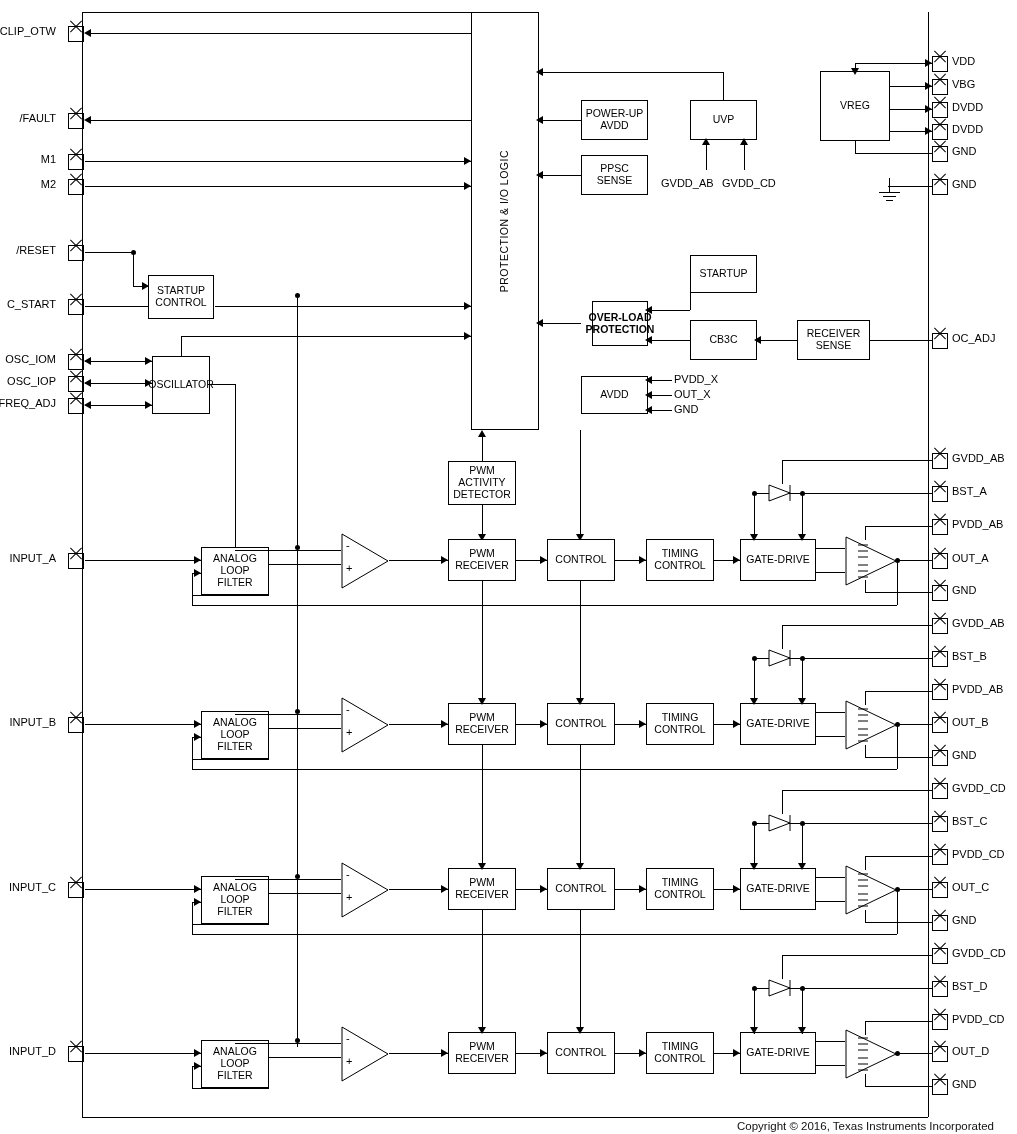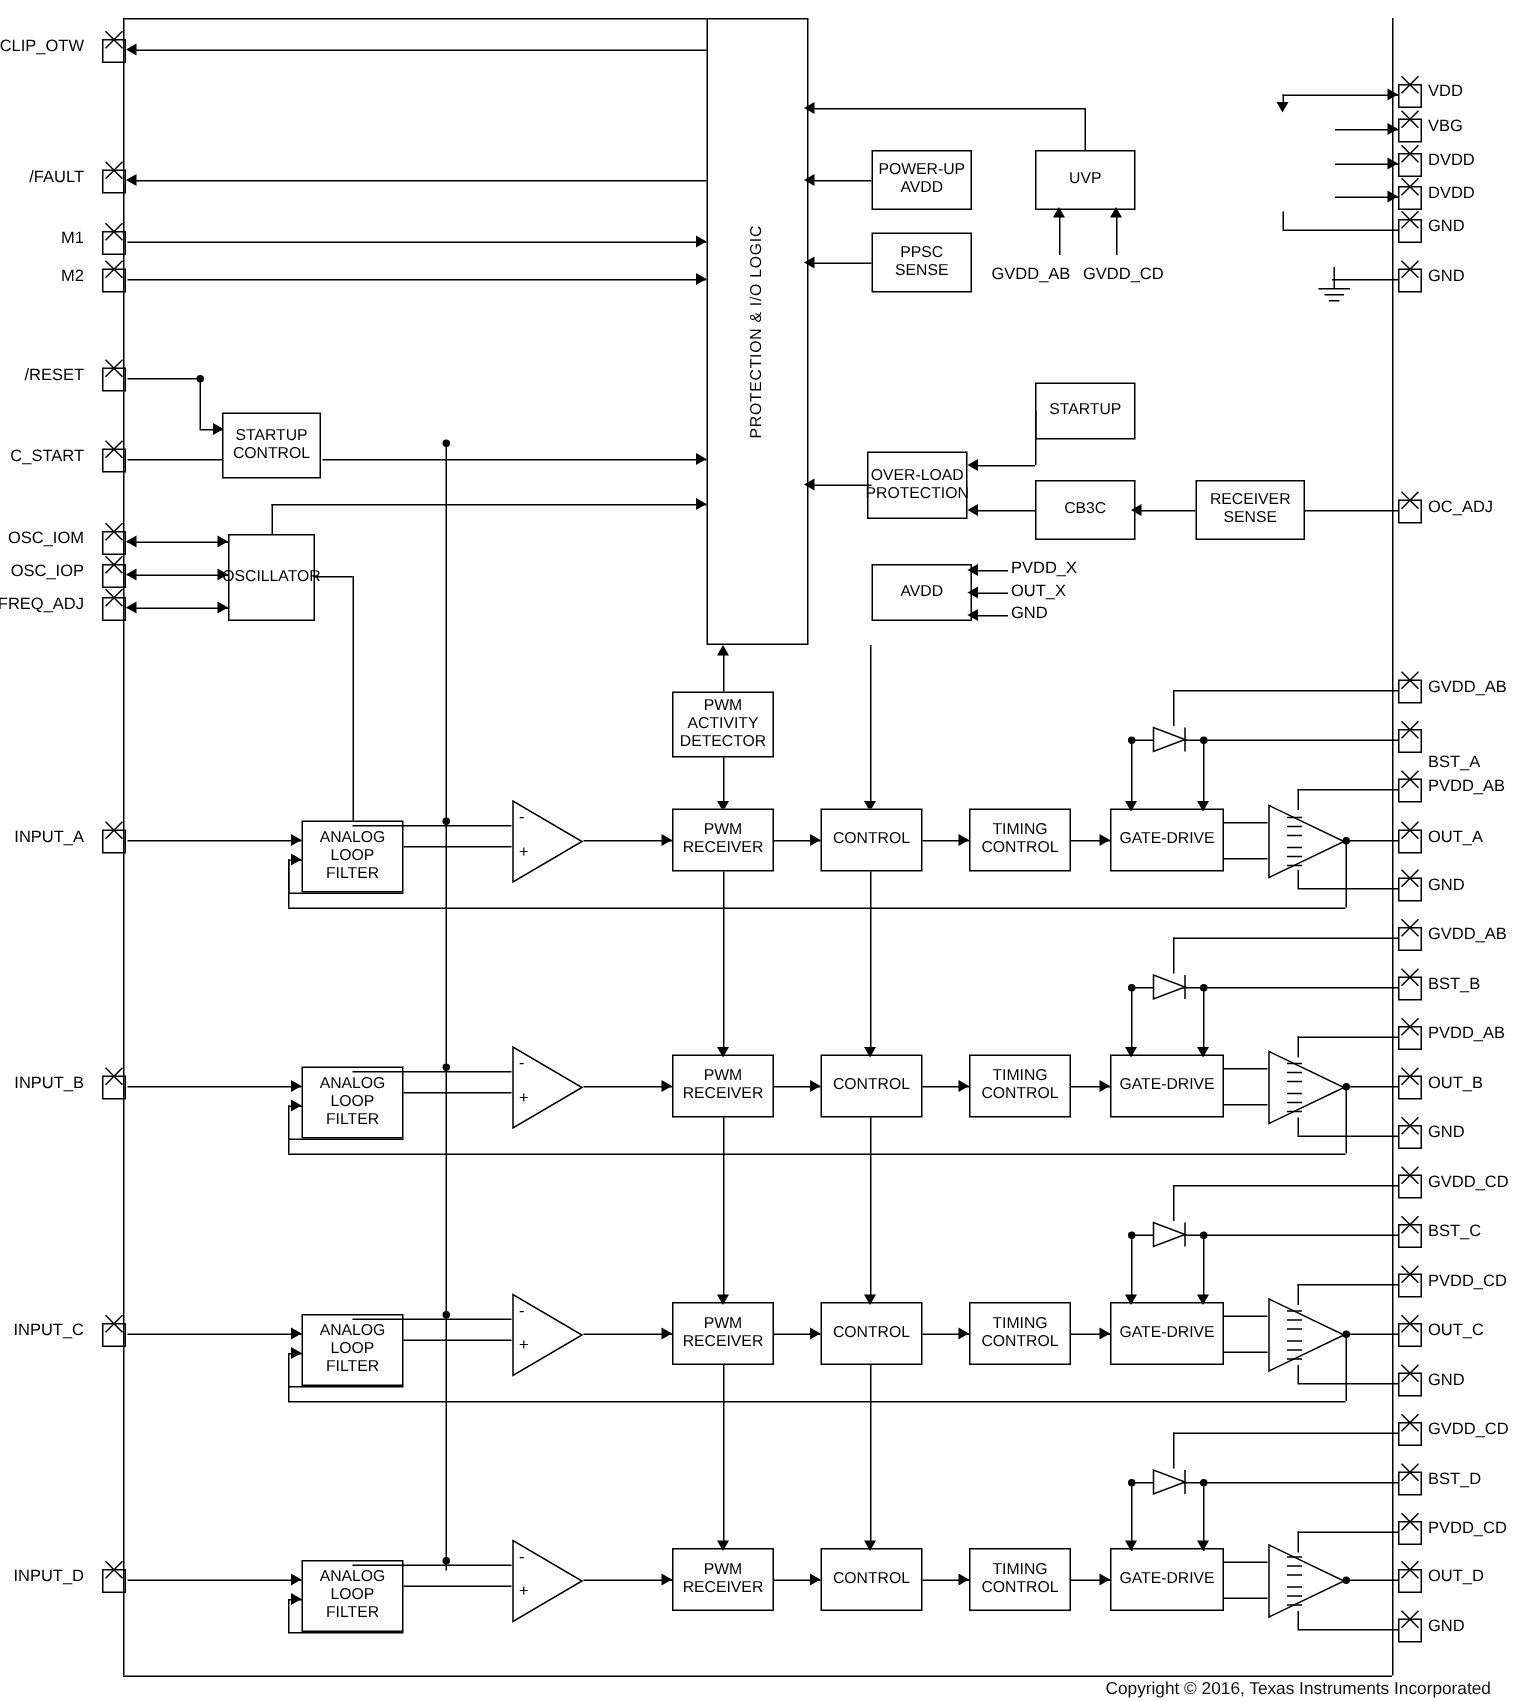--- a/index.html
+++ b/index.html
@@ -87,21 +87,21 @@
   <div class="lbl" style="left:952px;top:146px;">GND</div>
   <div class="pin" style="left:932px;top:179px;"></div>
   <div class="lbl" style="left:952px;top:179px;">GND</div>
 
   <div class="pin" style="left:932px;top:333px;"></div>
   <div class="lbl" style="left:952px;top:333px;">OC_ADJ</div>
 
   <div class="pin" style="left:932px;top:453px;"></div>
   <div class="lbl" style="left:952px;top:453px;">GVDD_AB</div>
   <div class="pin" style="left:932px;top:486px;"></div>
-  <div class="lbl" style="left:952px;top:503px;">BST_A</div>
+  <div class="lbl" style="left:952px;top:486px;">BST_A</div>
   <div class="pin" style="left:932px;top:519px;"></div>
   <div class="lbl" style="left:952px;top:519px;">PVDD_AB</div>
   <div class="pin" style="left:932px;top:553px;"></div>
   <div class="lbl" style="left:952px;top:553px;">OUT_A</div>
   <div class="pin" style="left:932px;top:585px;"></div>
   <div class="lbl" style="left:952px;top:585px;">GND</div>
 
   <div class="pin" style="left:932px;top:618px;"></div>
   <div class="lbl" style="left:952px;top:618px;">GVDD_AB</div>
   <div class="pin" style="left:932px;top:651px;"></div>
@@ -192,20 +192,23 @@
   <div class="v" style="left:235px;top:384px;height:166px;"></div>
 
   <div class="blk" style="left:581px;top:100px;width:67px;height:40px;">
     <span>POWER-UP AVDD</span>
   </div>
   <div class="blk" style="left:581px;top:155px;width:67px;height:40px;">
     <span>PPSC SENSE</span>
   </div>
   <div class="blk" style="left:690px;top:100px;width:67px;height:40px;">
     <span>UVP</span>
+  </div>
+  <div class="blk" style="left:820px;top:71px;width:70px;height:70px;">
+    <span>VREG</span>
   </div>
 
   <div class="v" style="left:723px;top:72px;height:28px;"></div>
   <div class="h" style="left:539px;top:72px;width:185px;"></div>
   <div class="ar lt" style="left:536px;top:68px;"></div>
 
   <div class="v" style="left:706px;top:140px;height:30px;"></div>
   <div class="ar up" style="left:702px;top:138px;"></div>
   <div class="v" style="left:744px;top:140px;height:30px;"></div>
   <div class="ar up" style="left:740px;top:138px;"></div>
@@ -234,21 +237,21 @@
   <div class="h" style="left:888px;top:186px;width:44px;"></div>
   <div class="v" style="left:889px;top:178px;height:8px;"></div>
   <div class="h" style="left:879px;top:192px;width:21px;"></div>
   <div class="h" style="left:883px;top:196px;width:13px;"></div>
   <div class="h" style="left:886px;top:200px;width:7px;"></div>
   <div class="v" style="left:889px;top:186px;height:6px;"></div>
 
   <div class="blk" style="left:690px;top:255px;width:67px;height:38px;">
     <span>STARTUP</span>
   </div>
-  <div class="blk" style="left:578px;top:301px;width:67px;height:45px;">
+  <div class="blk" style="left:592px;top:301px;width:56px;height:45px;font-weight:bold;">
     <span>OVER-LOAD PROTECTION</span>
   </div>
   <div class="blk" style="left:690px;top:320px;width:67px;height:40px;">
     <span>CB3C</span>
   </div>
   <div class="blk" style="left:797px;top:320px;width:73px;height:40px;">
     <span>RECEIVER SENSE</span>
   </div>
   <div class="blk" style="left:581px;top:376px;width:67px;height:38px;">
     <span>AVDD</span>

